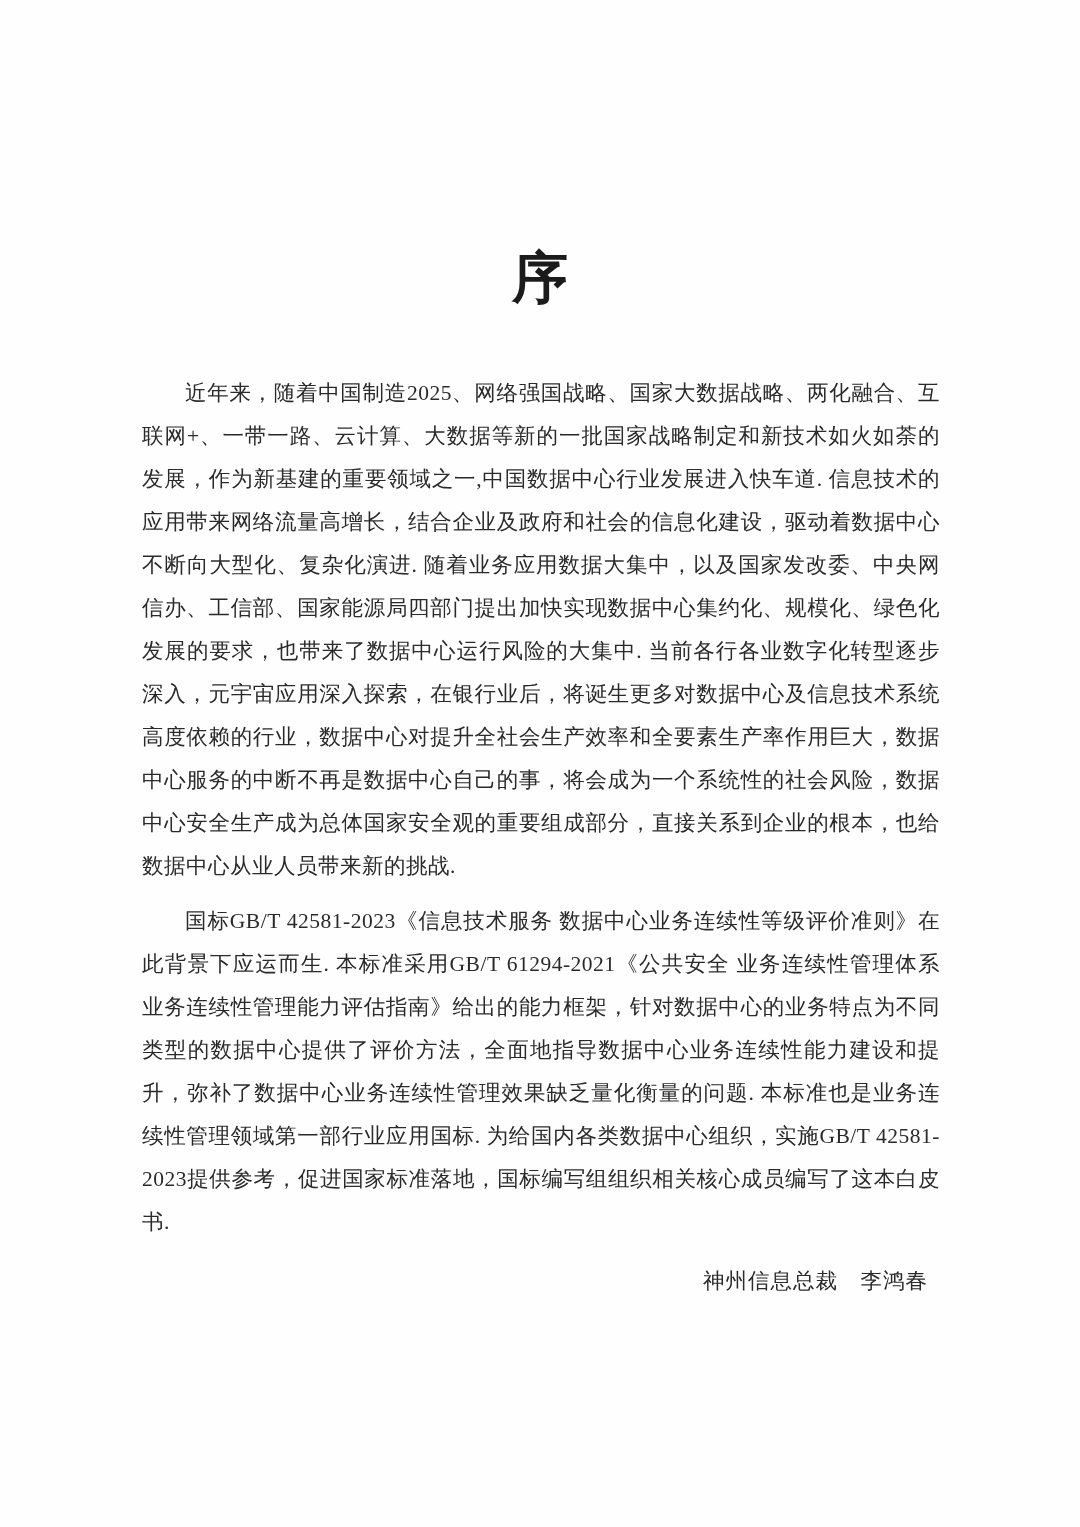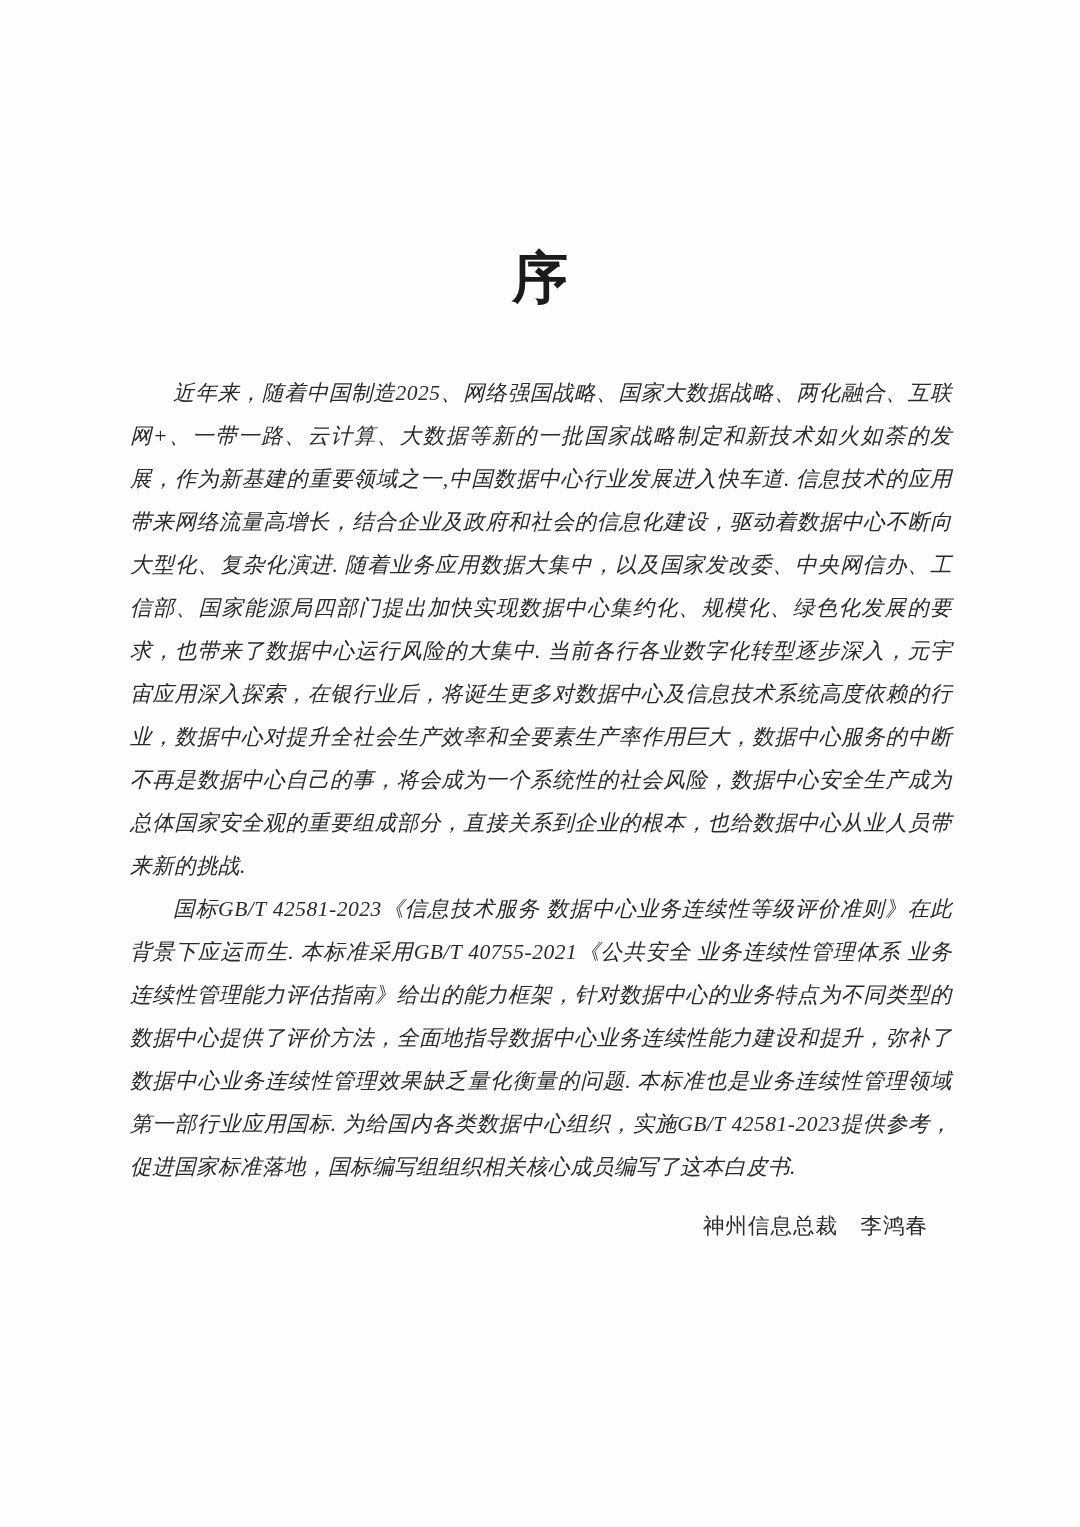--- a/index.html
+++ b/index.html
@@ -24,29 +24,28 @@
   .doc-title {
     margin: 0 0 62px 0;
     text-align: center;
     font-size: 56px;
     line-height: 1.1;
     font-weight: 700;
     color: #1b1b1b;
     letter-spacing: 2px;
   }
   .body-text p {
-    margin: 0;
+    margin: 12px;
     font-size: 21.5px;
     line-height: 43px;
     text-indent: 2em;
     text-align: justify;
     text-justify: inter-ideograph;
     color: #2a2a2a;
     letter-spacing: 0.5px;
-    font-style: italic;
   }
   .signature-block {
     margin-top: 16px;
   }
   .signature {
     text-align: right;
     padding-right: 24px;
     font-size: 21.5px;
     line-height: 43px;
     color: #2a2a2a;
@@ -56,21 +55,21 @@
 </head>
 <body>
 
 <div class="page">
   <div class="doc">
 
     <h1 class="doc-title">序</h1>
 
     <div class="body-text">
       <p>近年来，随着中国制造2025、网络强国战略、国家大数据战略、两化融合、互联网+、一带一路、云计算、大数据等新的一批国家战略制定和新技术如火如荼的发展，作为新基建的重要领域之一,中国数据中心行业发展进入快车道. 信息技术的应用带来网络流量高增长，结合企业及政府和社会的信息化建设，驱动着数据中心不断向大型化、复杂化演进. 随着业务应用数据大集中，以及国家发改委、中央网信办、工信部、国家能源局四部门提出加快实现数据中心集约化、规模化、绿色化发展的要求，也带来了数据中心运行风险的大集中. 当前各行各业数字化转型逐步深入，元宇宙应用深入探索，在银行业后，将诞生更多对数据中心及信息技术系统高度依赖的行业，数据中心对提升全社会生产效率和全要素生产率作用巨大，数据中心服务的中断不再是数据中心自己的事，将会成为一个系统性的社会风险，数据中心安全生产成为总体国家安全观的重要组成部分，直接关系到企业的根本，也给数据中心从业人员带来新的挑战.</p>
-      <p>国标GB/T 42581-2023《信息技术服务 数据中心业务连续性等级评价准则》在此背景下应运而生. 本标准采用GB/T 40755-2021《公共安全 业务连续性管理体系 业务连续性管理能力评估指南》给出的能力框架，针对数据中心的业务特点为不同类型的数据中心提供了评价方法，全面地指导数据中心业务连续性能力建设和提升，弥补了数据中心业务连续性管理效果缺乏量化衡量的问题. 本标准也是业务连续性管理领域第一部行业应用国标. 为给国内各类数据中心组织，实施GB/T 42581-2023提供参考，促进国家标准落地，国标编写组组织相关核心成员编写了这本白皮书.</p>
+      <p>国标GB/T 42581-2023《信息技术服务 数据中心业务连续性等级评价准则》在此背景下应运而生. 本标准采用GB/T 61294-2021《公共安全 业务连续性管理体系 业务连续性管理能力评估指南》给出的能力框架，针对数据中心的业务特点为不同类型的数据中心提供了评价方法，全面地指导数据中心业务连续性能力建设和提升，弥补了数据中心业务连续性管理效果缺乏量化衡量的问题. 本标准也是业务连续性管理领域第一部行业应用国标. 为给国内各类数据中心组织，实施GB/T 42581-2023提供参考，促进国家标准落地，国标编写组组织相关核心成员编写了这本白皮书.</p>
     </div>
 
     <div class="signature-block">
       <div class="signature">神州信息总裁　李鸿春</div>
 
     </div>
 
   </div>
 </div>
 

